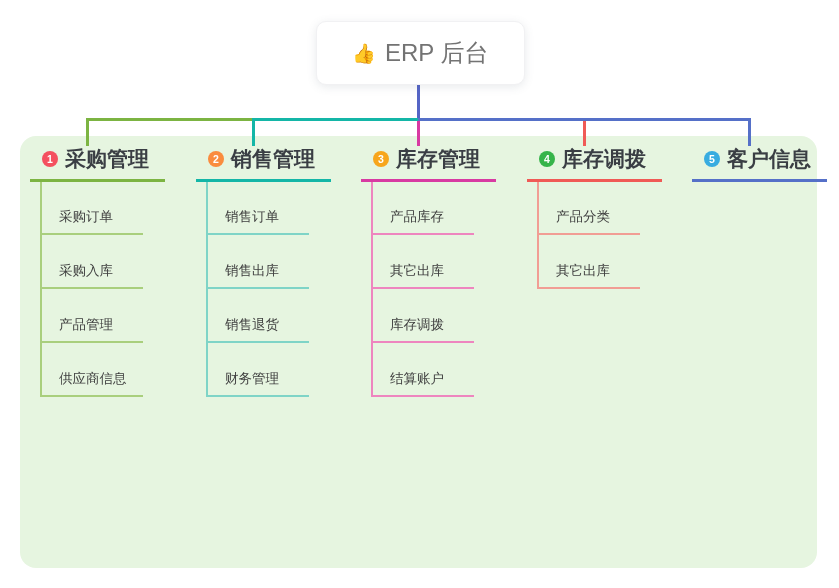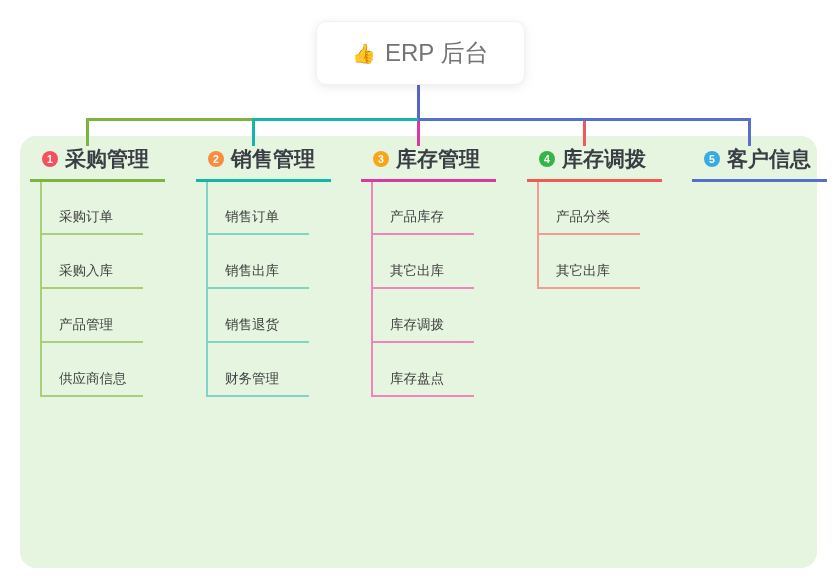--- a/index.html
+++ b/index.html
@@ -98,21 +98,21 @@
 
   <div class="branch" style="left: 361px; top: 145px; --c: #d83aa2; --cc: #ee85bf;">
     <div class="branch-header">
       <span class="badge" style="background: rgb(247, 166, 28);">3</span>
       <span class="branch-label">库存管理</span>
     </div>
     <div class="children">
         <div class="child">产品库存</div>
         <div class="child">其它出库</div>
         <div class="child">库存调拨</div>
-        <div class="child">库存盘点</div>
+        <div class="child">结算账户</div>
       </div>
   </div>
 
   <div class="branch" style="left: 527px; top: 145px; --c: #f05a56; --cc: #f19d94;">
     <div class="branch-header">
       <span class="badge" style="background: rgb(54, 180, 74);">4</span>
       <span class="branch-label">库存调拨</span>
     </div>
     <div class="children">
         <div class="child">产品分类</div>

